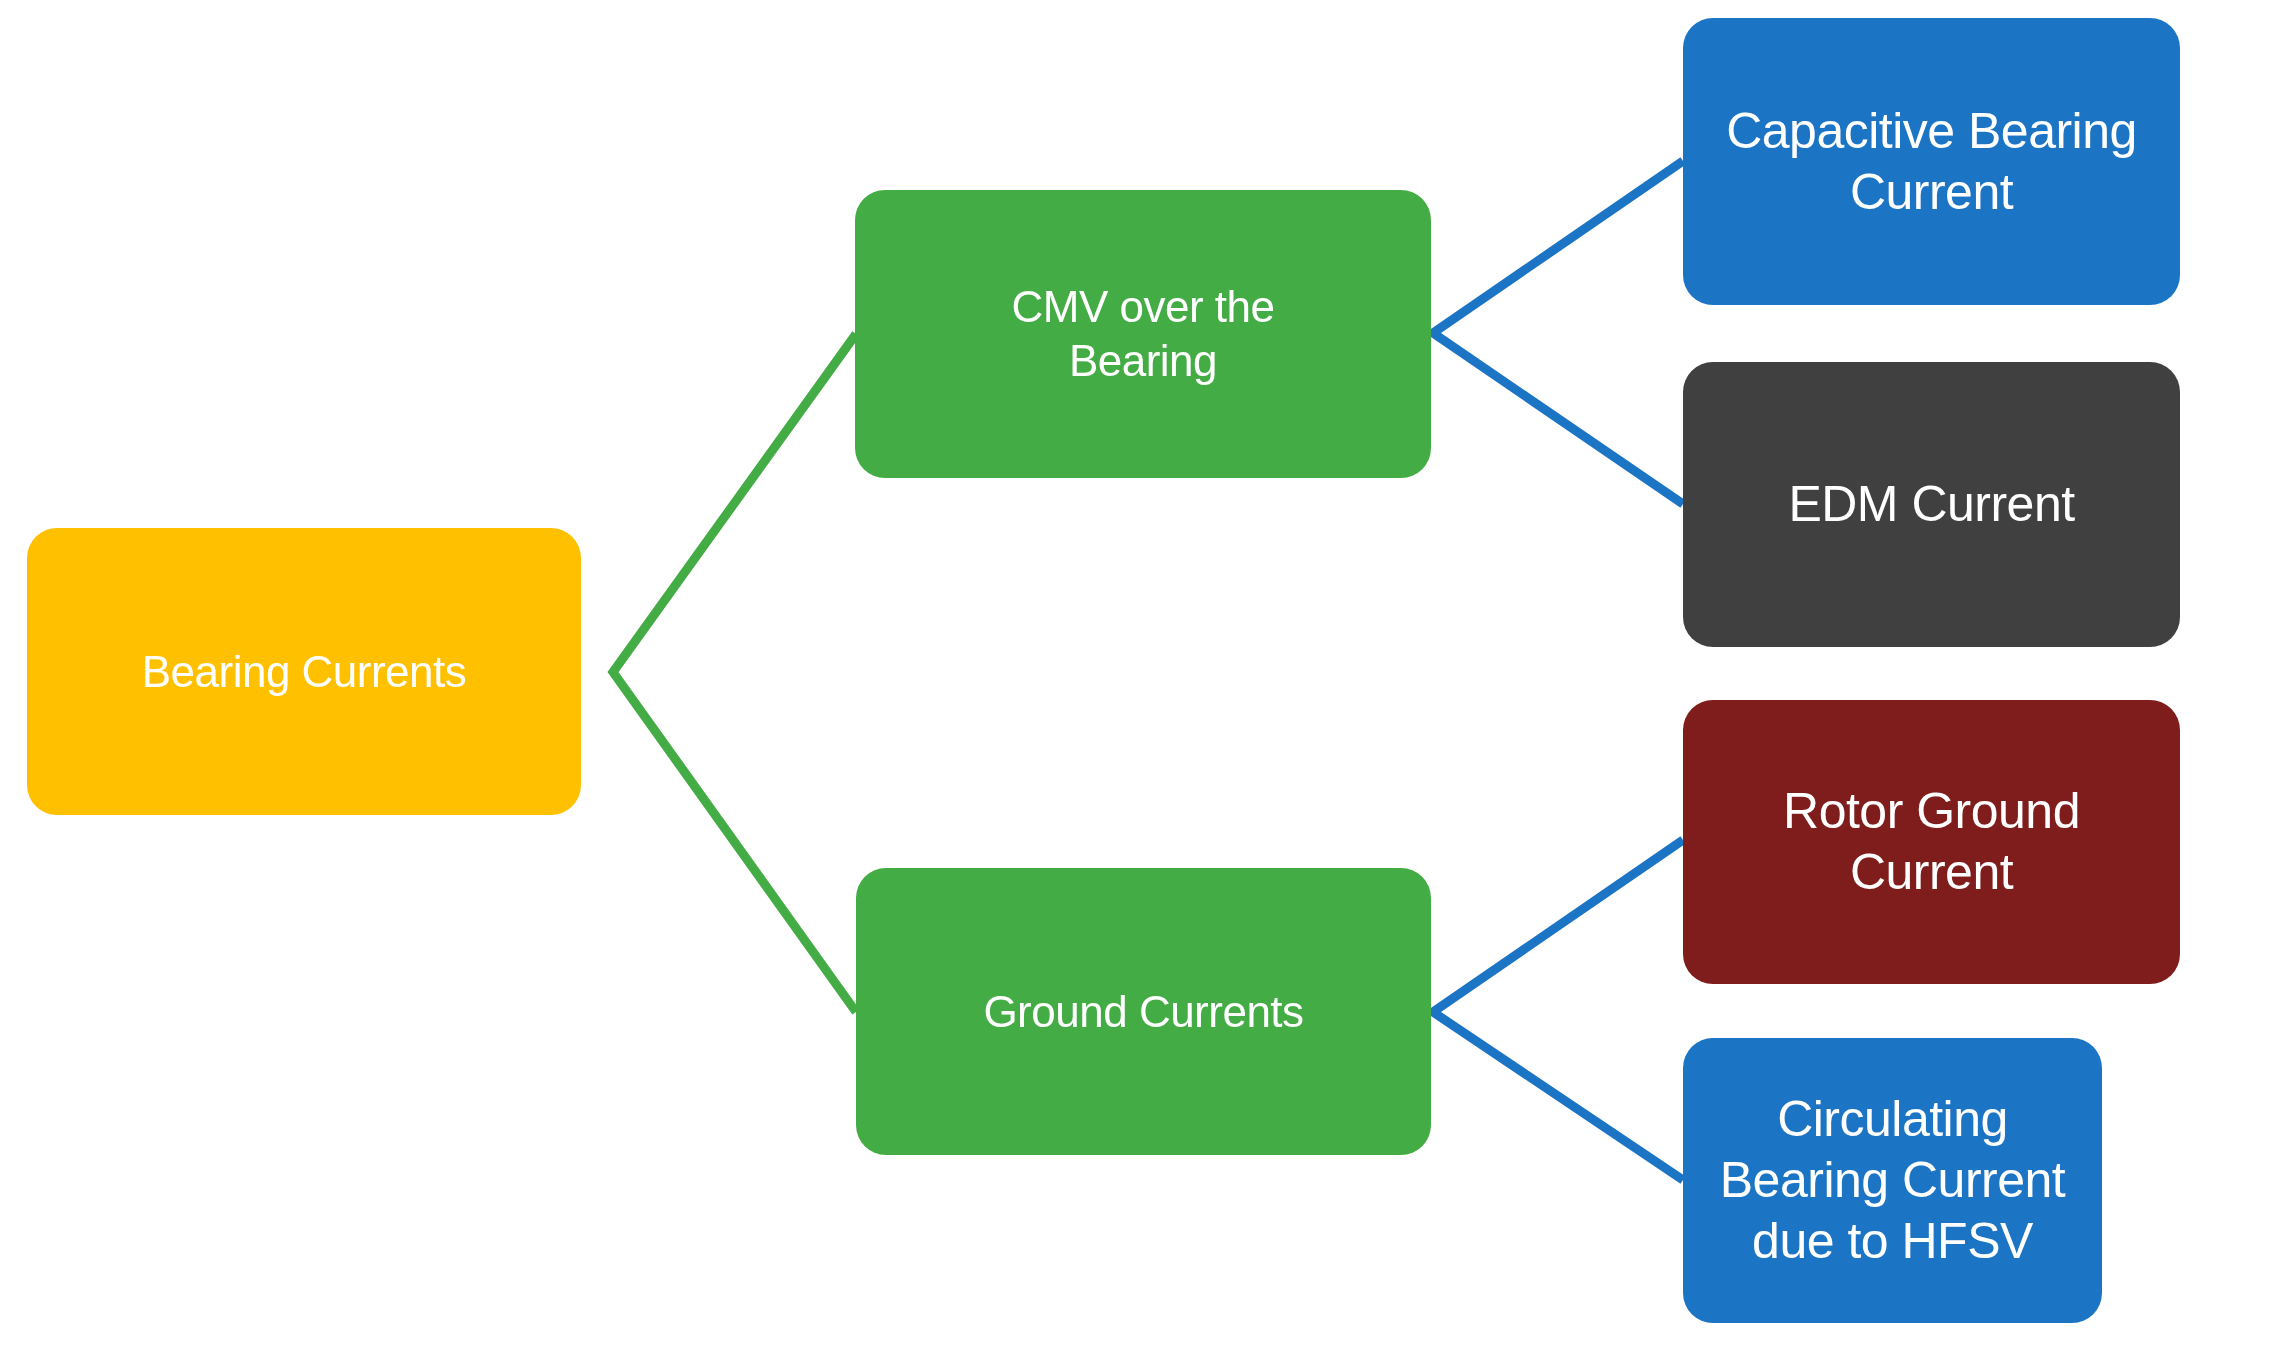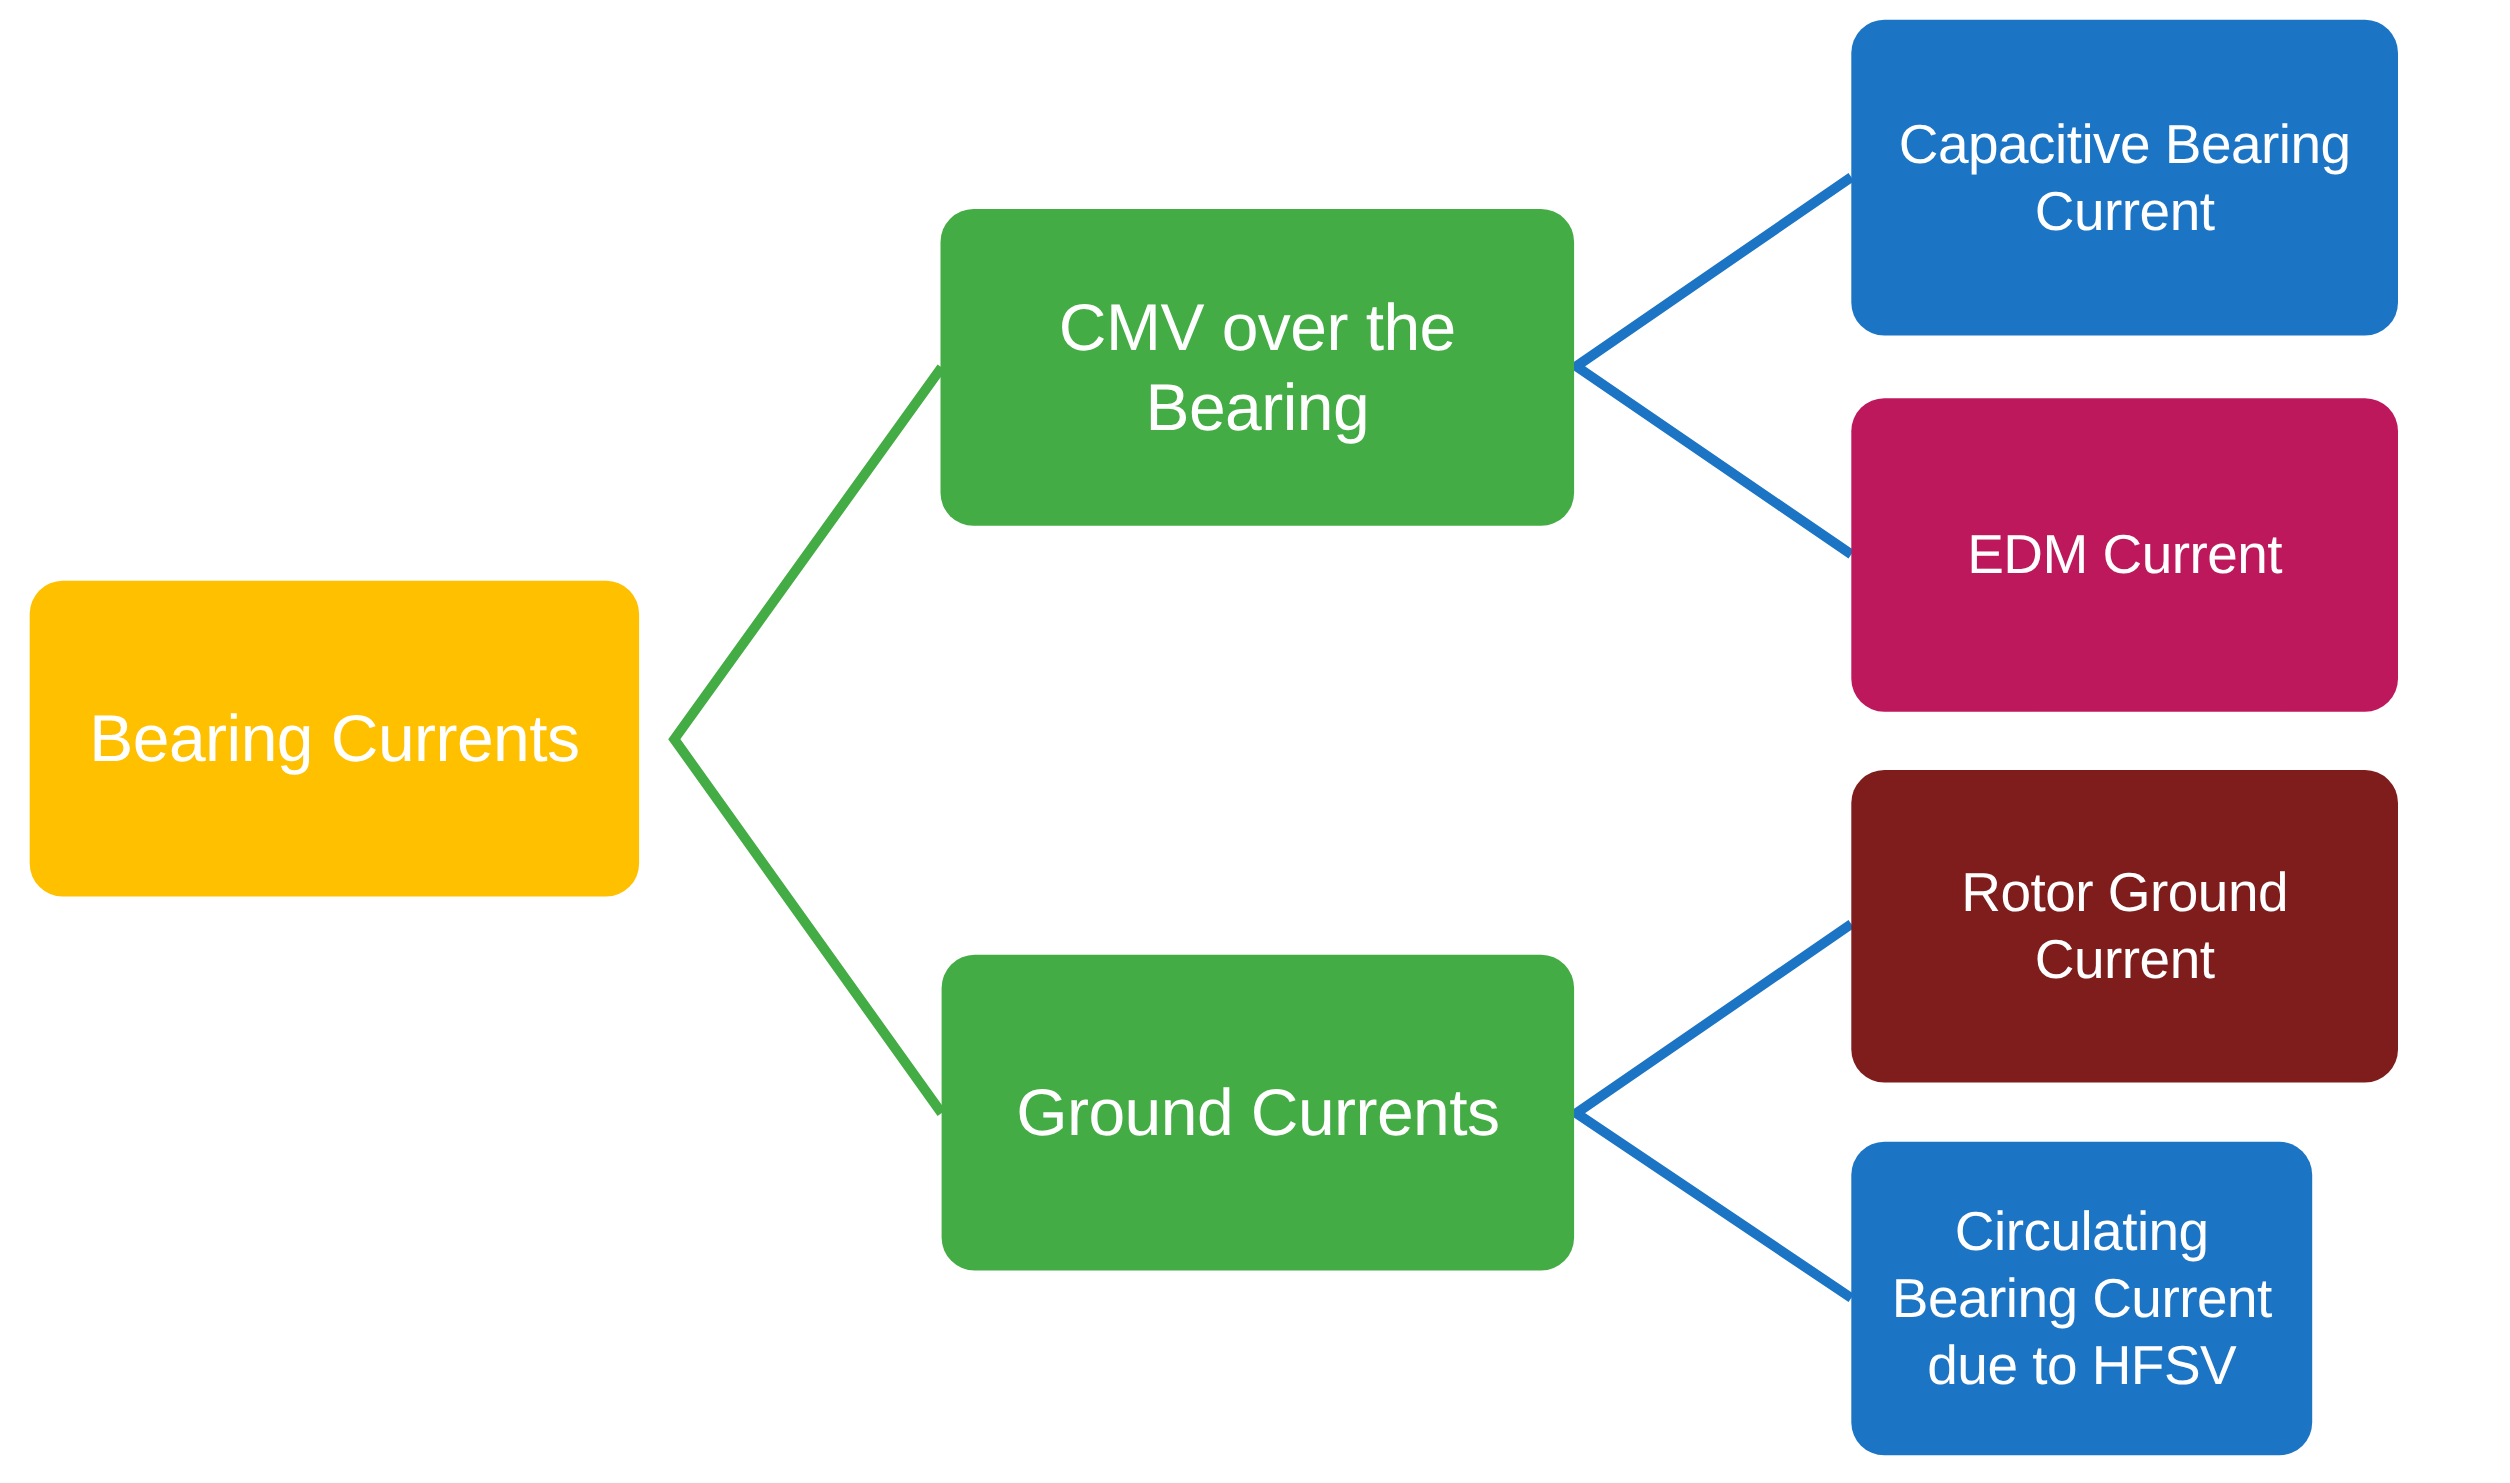--- a/index.html
+++ b/index.html
@@ -34,21 +34,21 @@
     padding: 8px;
   }
   .node .label {
     white-space: pre-line;
     font-size: 50px;
     line-height: 1.22;
     letter-spacing: -0.5px;
   }
   .node.root .label,
   .node.level2 .label {
-    font-size: 60px;
+    font-size: 44px;
   }
 </style>
 </head>
 <body>
 
 <div class="canvas">
 
   <svg class="connector-layer" viewBox="0 0 2282 1348">
     <path d="M856,334 L613,672 L856,1012" fill="none" stroke-width="9" stroke-linejoin="miter" stroke="#44AC44"></path>
     <path d="M1683,161 L1433,333 L1683,504" fill="none" stroke-width="9" stroke-linejoin="miter" stroke="#1C74C4"></path>
@@ -66,21 +66,21 @@
 
   <div class="node level2" style="left: 856px; top: 868px; width: 575px; height: 287px; background-color: rgb(68, 172, 68);">
     <span class="label">Ground Currents</span>
   </div>
 
   <div class="node level3" style="left: 1683px; top: 18px; width: 497px; height: 287px; background-color: rgb(28, 116, 196);">
     <span class="label">Capacitive Bearing
 Current</span>
   </div>
 
-  <div class="node level3" style="left: 1683px; top: 362px; width: 497px; height: 285px; background-color: #be185d;">
+  <div class="node level3" style="left: 1683px; top: 362px; width: 497px; height: 285px; background-color: #404040;">
     <span class="label">EDM Current</span>
   </div>
 
   <div class="node level3" style="left: 1683px; top: 700px; width: 497px; height: 284px; background-color: #7f1d1d;">
     <span class="label">Rotor Ground
 Current</span>
   </div>
 
   <div class="node level3" style="left: 1683px; top: 1038px; width: 419px; height: 285px; background-color: rgb(28, 116, 196);">
     <span class="label">Circulating

